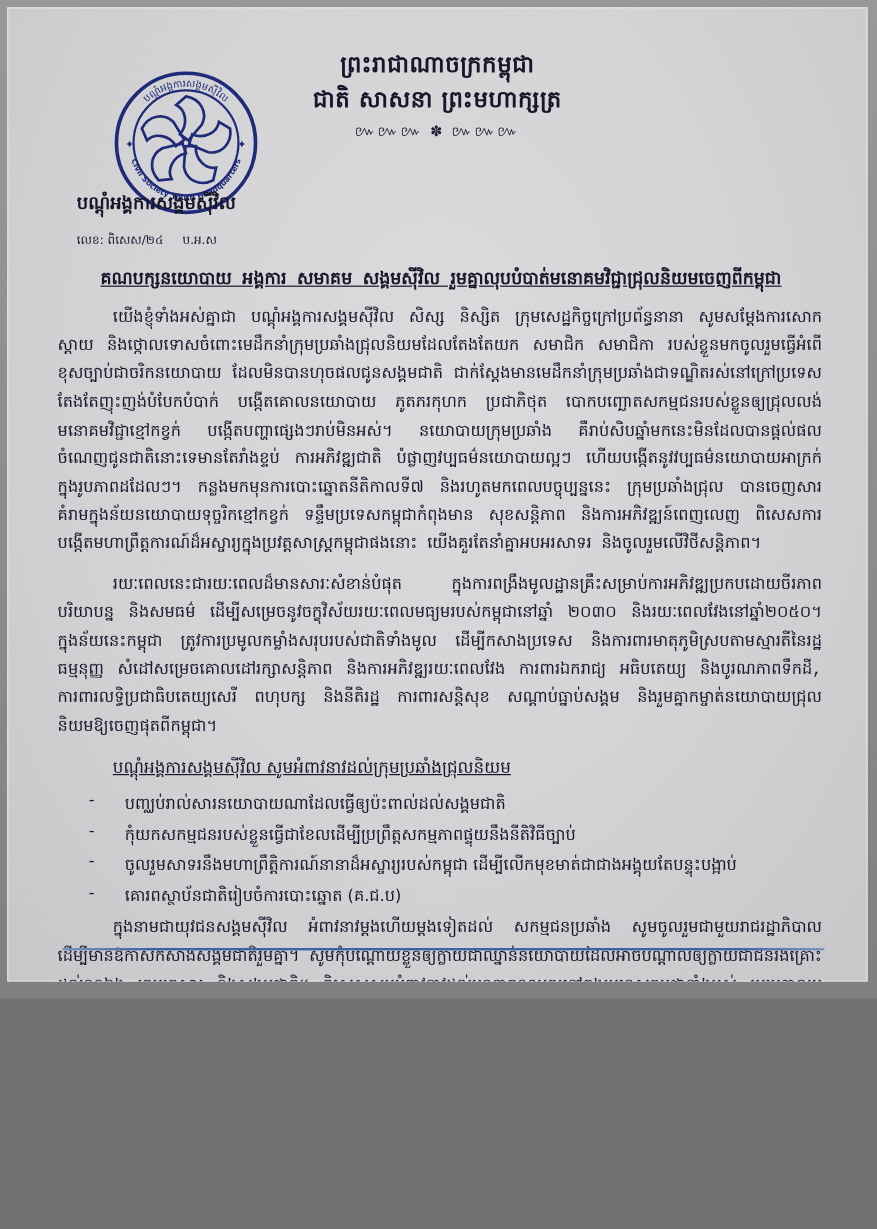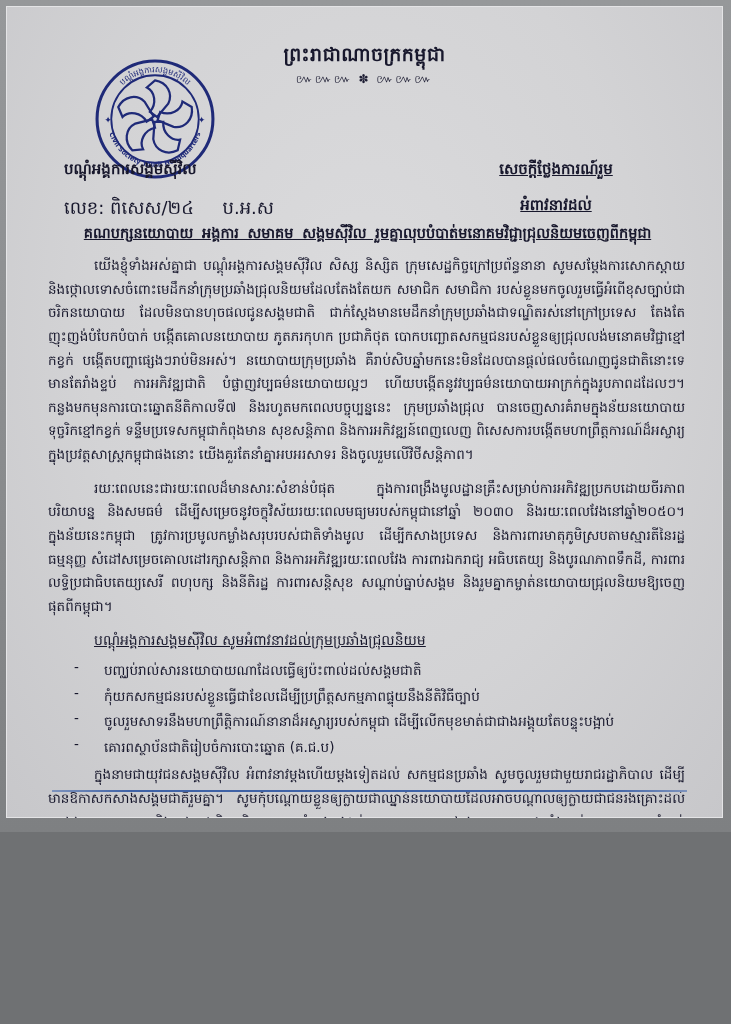--- a/index.html
+++ b/index.html
@@ -33,37 +33,37 @@
   .ornament{font-size:12px;margin-top:2px;letter-spacing:2px;color:#1d1d33;}
   .seal-wrap{position:absolute;left:88px;top:52px;width:122px;height:122px;}
   .seal{color:#1f2a78;}
   
   .letterhead{
     position:absolute;top:150px;left:58px;right:42px;
     display:flex;justify-content:space-between;align-items:flex-start;
   }
   .lh-left{font-size:14.5px;}
   .org-name{font-weight:bold;font-size:15px;}
-  .ref-line{margin-top:10px;font-size:18px;}
+  .ref-line{margin-top:10px;font-size:10px;}
   .lh-right{text-align:center;min-width:250px;}
   .doc-type{font-weight:bold;font-size:15px;text-decoration:underline;}
   .doc-subtype{font-weight:bold;font-size:15px;text-decoration:underline;margin-top:10px;}
   
   .title{
     position:absolute;top:216px;left:40px;right:34px;
     font-weight:bold;font-size:14.5px;text-align:center;
     text-decoration:underline;
     font-family:Liberation Mono, monospace;
   }
   
   .content{
     position:absolute;top:248px;left:42px;right:38px;
     font-size:13.5px;text-align:justify;
   }
-  .para{text-indent:46px;margin:0 0 10px 0;}
+  .para{text-indent:46px;margin:0 0 10px 0;font-family:Liberation Mono, monospace;}
   .appeal-heading{
     font-weight:normal;font-size:14px;text-decoration:underline;
     margin:4px 0 6px 46px;text-align:left;
   }
   .bullet-list{margin:0 0 4px 26px;padding:0;}
   .bullet-item{display:flex;margin:0 0 2px 0;text-align:left;}
   .bullet-dash{width:30px;flex:0 0 30px;text-align:left;}
   .bullet-text{flex:1;}
   
   .signature{
@@ -84,20 +84,21 @@
   }
 </style>
 </head>
 <body>
 
 <div class="frame">
   <div class="paper">
 
     <div class="header">
       <div class="kingdom khmer">ព្រះរាជាណាចក្រកម្ពុជា</div>
+      <div class="kingdom khmer">ជាតិ សាសនា ព្រះមហាក្សត្រ</div>
       <div class="ornament">៚៚៚ ✽ ៚៚៚</div>
     </div>
 
     <div class="seal-wrap seal">
       <svg width="122" height="122" viewBox="0 0 120 120">
         <circle cx="60" cy="60" r="57" fill="none" stroke="currentColor" stroke-width="3"></circle>
         <circle cx="60" cy="60" r="43" fill="none" stroke="currentColor" stroke-width="1.8"></circle>
         <text x="10" y="64" font-size="9" fill="currentColor">✦</text>
         <text x="102" y="64" font-size="9" fill="currentColor">✦</text>
         <defs>
@@ -122,24 +123,20 @@
 
     <div class="letterhead">
       <div class="lh-left">
         <div class="org-name khmer">បណ្តុំអង្គការសង្គមស៊ីវិល</div>
         <div class="ref-line khmer">
           <span>លេខ: ពិសេស/២៤</span>
           &nbsp;&nbsp;&nbsp;
           <span>ប.អ.ស</span>
         </div>
       </div>
-      <div class="lh-right">
-        <div class="doc-type khmer">សេចក្តីថ្លែងការណ៍រួម</div>
-        <div class="doc-subtype khmer">អំពាវនាវដល់</div>
-      </div>
     </div>
 
     <div class="title khmer">គណបក្សនយោបាយ អង្គការ សមាគម សង្គមស៊ីវិល រួមគ្នាលុបបំបាត់មនោគមវិជ្ជាជ្រុលនិយមចេញពីកម្ពុជា</div>
 
     <div class="content">
       <p class="para khmer">យើងខ្ញុំទាំងអស់គ្នាជា បណ្តុំអង្គការសង្គមស៊ីវិល សិស្ស និស្សិត ក្រុមសេដ្ឋកិច្ចក្រៅប្រព័ន្ធនានា សូមសម្តែងការសោកស្តាយ និងថ្កោលទោសចំពោះមេដឹកនាំក្រុមប្រឆាំងជ្រុលនិយមដែលតែងតែយក សមាជិក សមាជិកា របស់ខ្លួនមកចូលរួមធ្វើអំពើខុសច្បាប់ជាចរិកនយោបាយ ដែលមិនបានហុចផលជូនសង្គមជាតិ ជាក់ស្តែងមានមេដឹកនាំក្រុមប្រឆាំងជាទណ្ឌិតរស់នៅក្រៅប្រទេស តែងតែញុះញង់បំបែកបំបាក់ បង្កើតគោលនយោបាយ ភូតភរកុហក ប្រជាភិថុត បោកបញ្ឆោតសកម្មជនរបស់ខ្លួនឲ្យជ្រុលលង់មនោគមវិជ្ជាខ្មៅកខ្វក់ បង្កើតបញ្ហាផ្សេងៗរាប់មិនអស់។ នយោបាយក្រុមប្រឆាំង គឺរាប់សិបឆ្នាំមកនេះមិនដែលបានផ្តល់ផលចំណេញជូនជាតិនោះទេមានតែរាំងខ្ទប់ ការអភិវឌ្ឍជាតិ បំផ្លាញវប្បធម៌នយោបាយល្អៗ ហើយបង្កើតនូវវប្បធម៌នយោបាយអាក្រក់ក្នុងរូបភាពដដែលៗ។ កន្លងមកមុនការបោះឆ្នោតនីតិកាលទី៧ និងរហូតមកពេលបច្ចុប្បន្ននេះ ក្រុមប្រឆាំងជ្រុល បានចេញសារគំរាមក្នុងន័យនយោបាយទុច្ចរិកខ្មៅកខ្វក់ ទន្ទឹមប្រទេសកម្ពុជាកំពុងមាន សុខសន្តិភាព និងការអភិវឌ្ឍន៍ពេញលេញ ពិសេសការបង្កើតមហាព្រឹត្តការណ៍ដ៏អស្ចារ្យក្នុងប្រវត្តសាស្ត្រកម្ពុជាផងនោះ យើងគួរតែនាំគ្នាអបអរសាទរ និងចូលរួមលើវិថីសន្តិភាព។</p>
       <p class="para khmer">រយៈពេលនេះជារយៈពេលដ៏មានសារៈសំខាន់បំផុត ក្នុងការពង្រឹងមូលដ្ឋានគ្រឹះសម្រាប់ការអភិវឌ្ឍប្រកបដោយចីរភាព បរិយាបន្ន និងសមធម៌ ដើម្បីសម្រេចនូវចក្ខុវិស័យរយៈពេលមធ្យមរបស់កម្ពុជានៅឆ្នាំ ២០៣០ និងរយៈពេលវែងនៅឆ្នាំ២០៥០។ ក្នុងន័យនេះកម្ពុជា ត្រូវការប្រមូលកម្លាំងសរុបរបស់ជាតិទាំងមូល ដើម្បីកសាងប្រទេស និងការពារមាតុភូមិស្របតាមស្មារតីនៃរដ្ឋធម្មនុញ្ញ សំដៅសម្រេចគោលដៅរក្សាសន្តិភាព និងការអភិវឌ្ឍរយៈពេលវែង ការពារឯករាជ្យ អធិបតេយ្យ និងបូរណភាពទឹកដី, ការពារលទ្ធិប្រជាធិបតេយ្យសេរី ពហុបក្ស និងនីតិរដ្ឋ ការពារសន្តិសុខ សណ្តាប់ធ្នាប់សង្គម និងរួមគ្នាកម្ចាត់នយោបាយជ្រុលនិយមឱ្យចេញផុតពីកម្ពុជា។</p>
 
       <div class="appeal-heading khmer">បណ្តុំអង្គការសង្គមស៊ីវិល សូមអំពាវនាវដល់ក្រុមប្រឆាំងជ្រុលនិយម</div>
 

